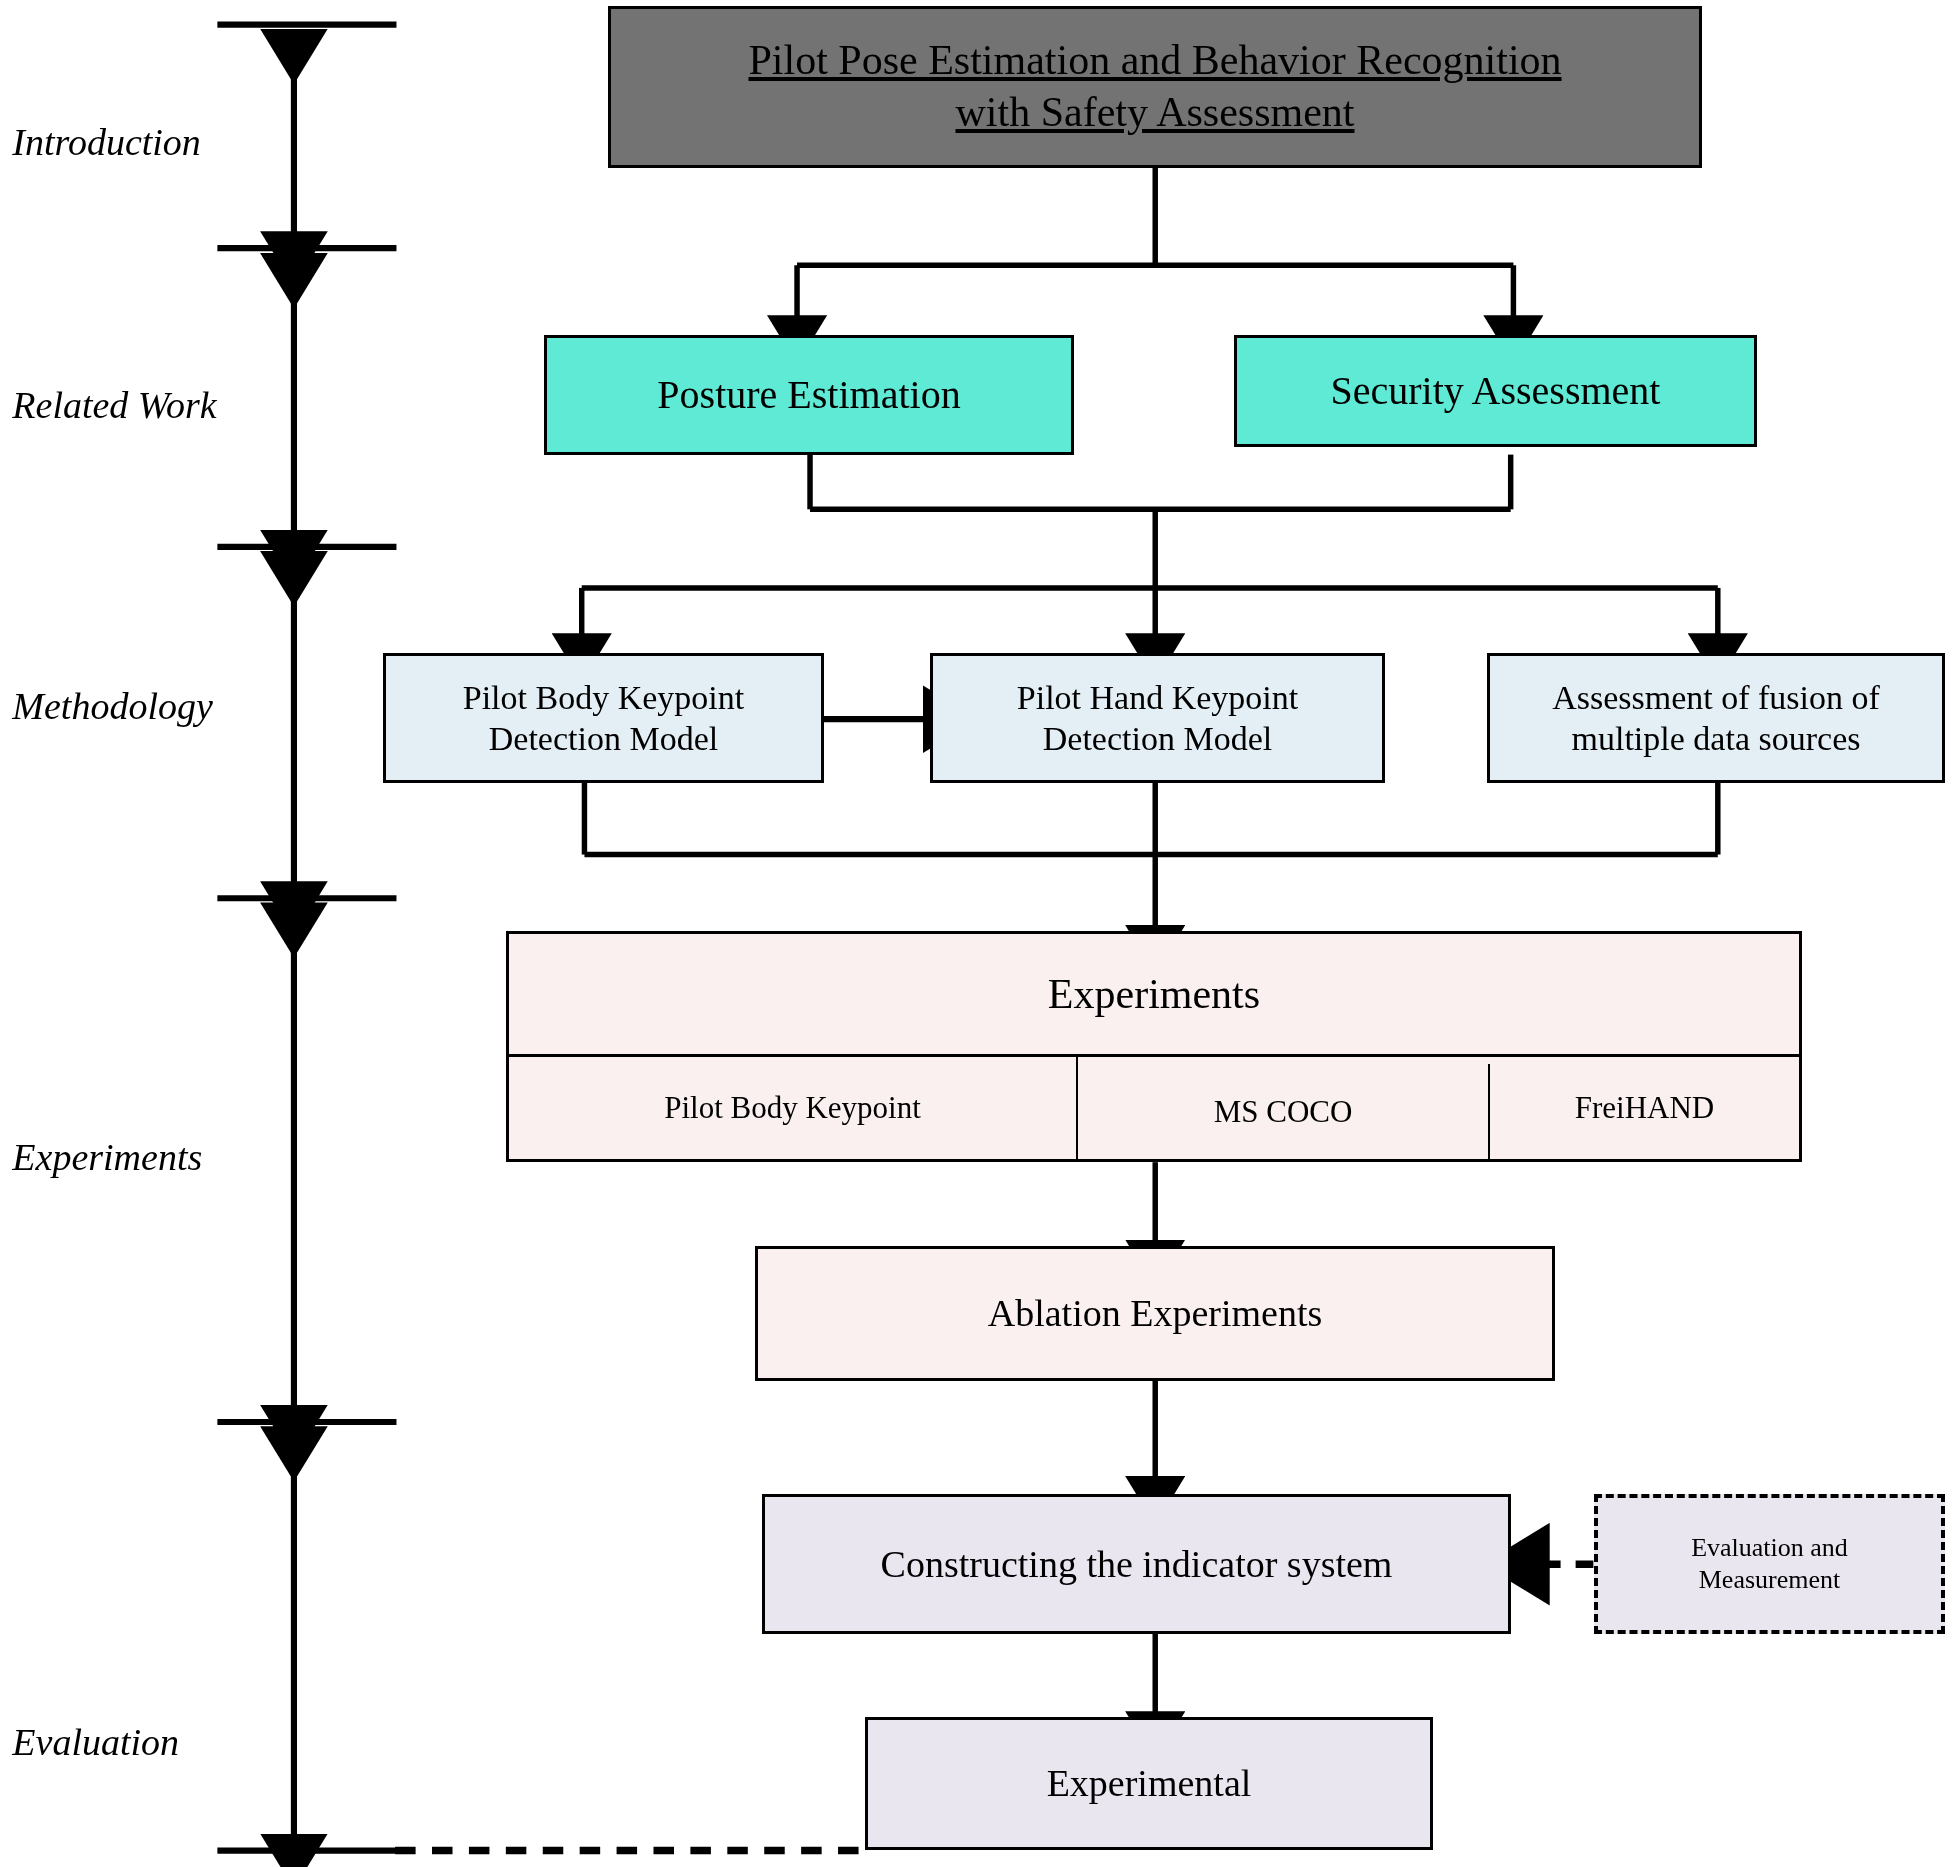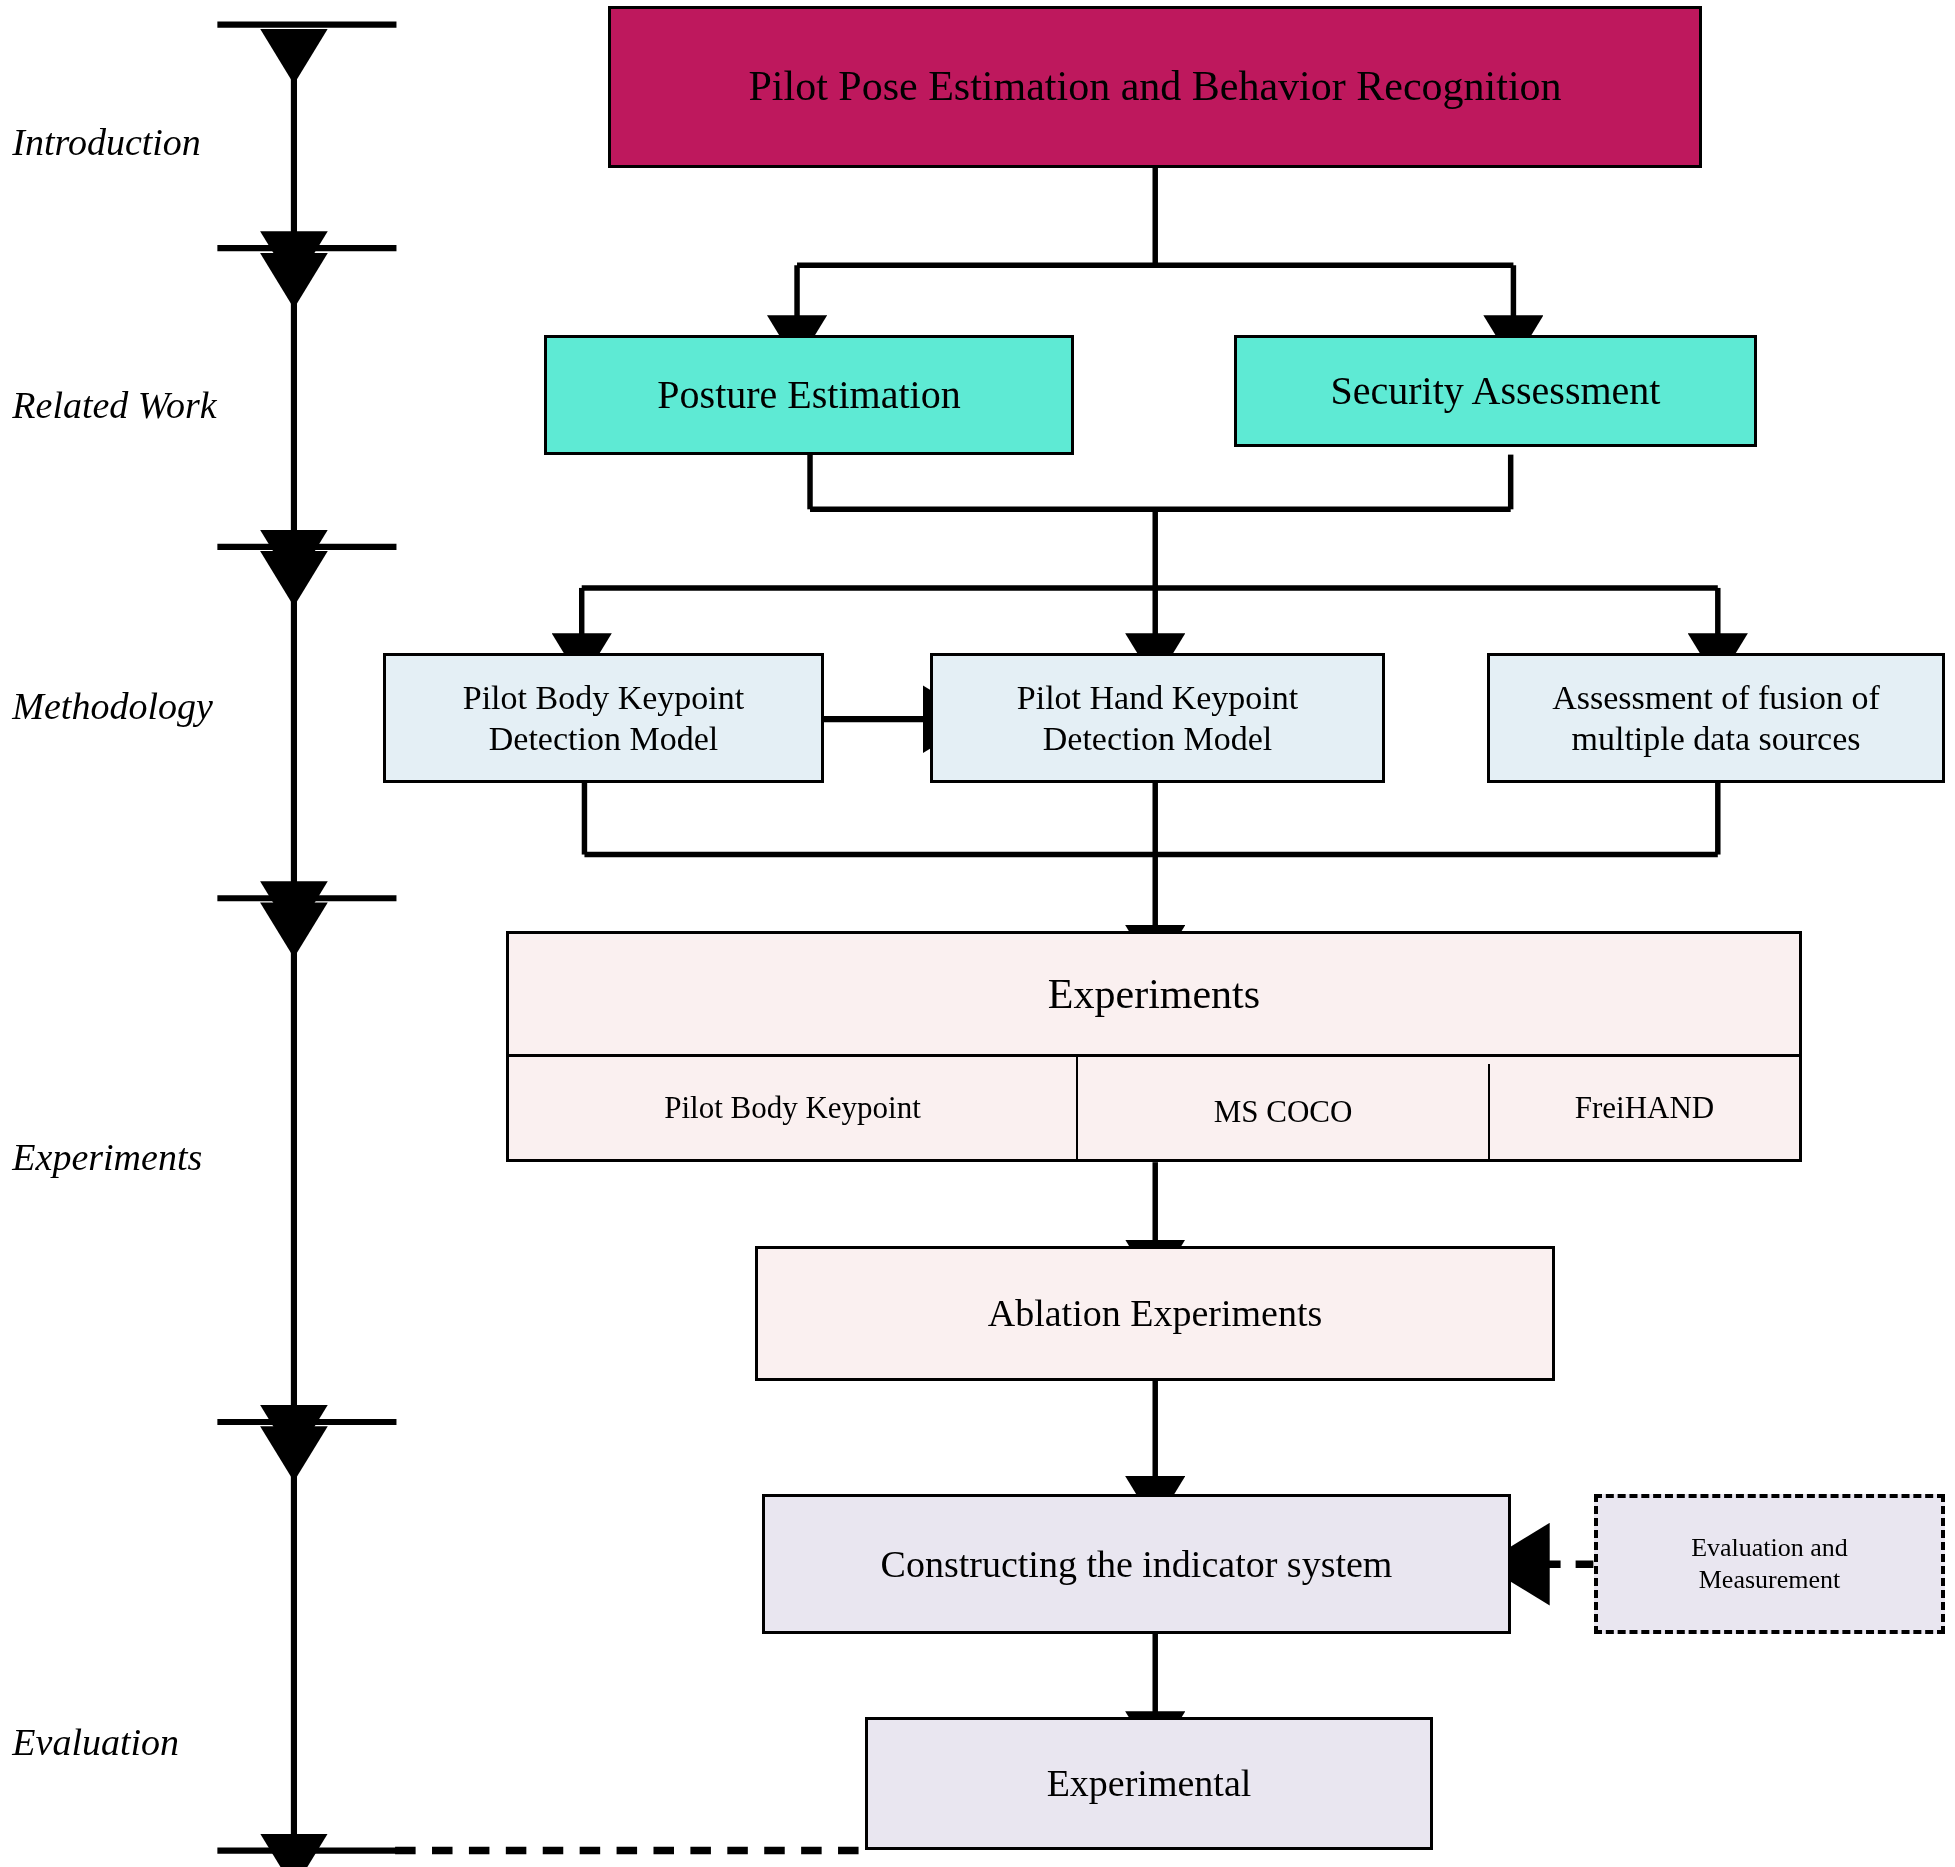--- a/index.html
+++ b/index.html
@@ -5,21 +5,21 @@
   html,body{margin:0;padding:0;background:#ffffff;}
   body{width:1955px;height:1867px;overflow:hidden;font-family:"Liberation Serif",serif;}
   #stage{position:relative;width:1955px;height:1867px;background:#fff;}
   svg.layer{position:absolute;left:0;top:0;width:1955px;height:1867px;}
 
   .node{position:absolute;box-sizing:border-box;border:3.4px solid #000;
         display:flex;align-items:center;justify-content:center;text-align:center;
         font-family:"Liberation Serif",serif;color:#000;line-height:1.22;}
   .node-text{display:block;padding:0 8.2px;}
 
-  .n-title{background:#be185d;font-size:42px;}
+  .n-title{background:#737373;font-size:42px;text-decoration:underline;}
   .n-green{background:#5eead4;font-size:40px;}
   .n-blue{background:#E4EFF5;font-size:34px;}
   .n-pink{background:#FAF0F0;font-size:38px;}
   .n-purple{background:#E9E6F0;font-size:38px;}
   .n-dashed{background:#E9E6F0;border:4.8px dashed #000;font-size:26px;}
 
   
   .exp-wrap{position:absolute;box-sizing:border-box;border:3.4px solid #000;background:#FAF0F0;
             display:flex;flex-direction:column;}
   .exp-head{flex:0 0 120px;display:flex;align-items:center;justify-content:center;
@@ -119,20 +119,21 @@
 
   <div class="axis-label" style="left:12.3px;top:120px;">Introduction</div>
   <div class="axis-label" style="left:12.3px;top:383px;">Related Work</div>
   <div class="axis-label" style="left:12.3px;top:684px;">Methodology</div>
   <div class="axis-label" style="left:12.3px;top:1135px;">Experiments</div>
   <div class="axis-label" style="left:12.3px;top:1720px;">Evaluation</div>
 
   <div class="node n-title" style="left:608px;top:5.5px;width:1094px;height:162px;">
     <span class="node-text">
       <span>Pilot Pose Estimation and Behavior Recognition</span><br>
+      <span>with  Safety Assessment</span>
     </span>
   </div>
 
   <div class="node n-green" style="left:544px;top:335px;width:530px;height:120px;">
     <span class="node-text">Posture Estimation</span>
   </div>
 
   <div class="node n-green" style="left:1234px;top:335px;width:523px;height:112px;">
     <span class="node-text">Security Assessment</span>
   </div>

